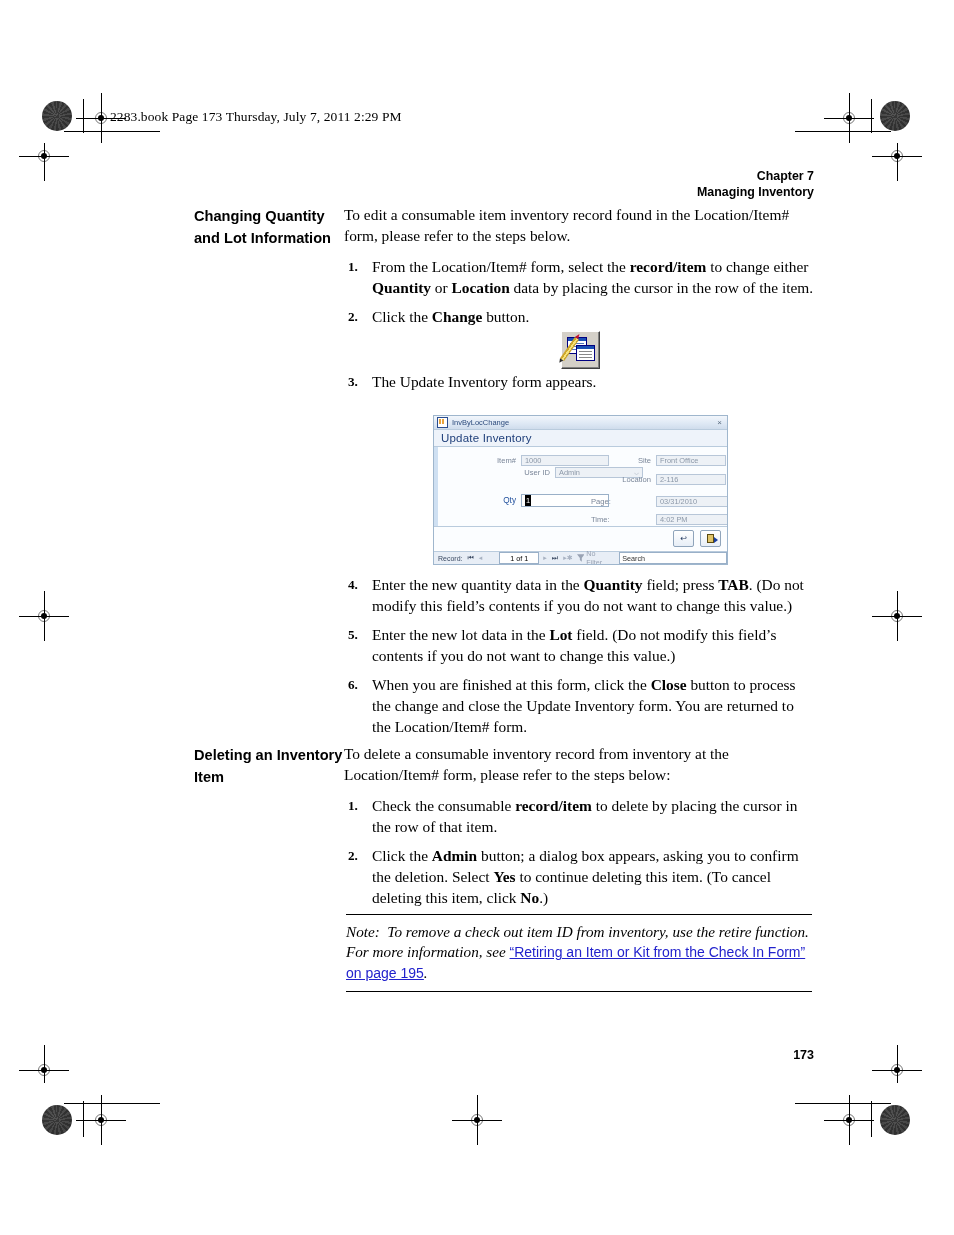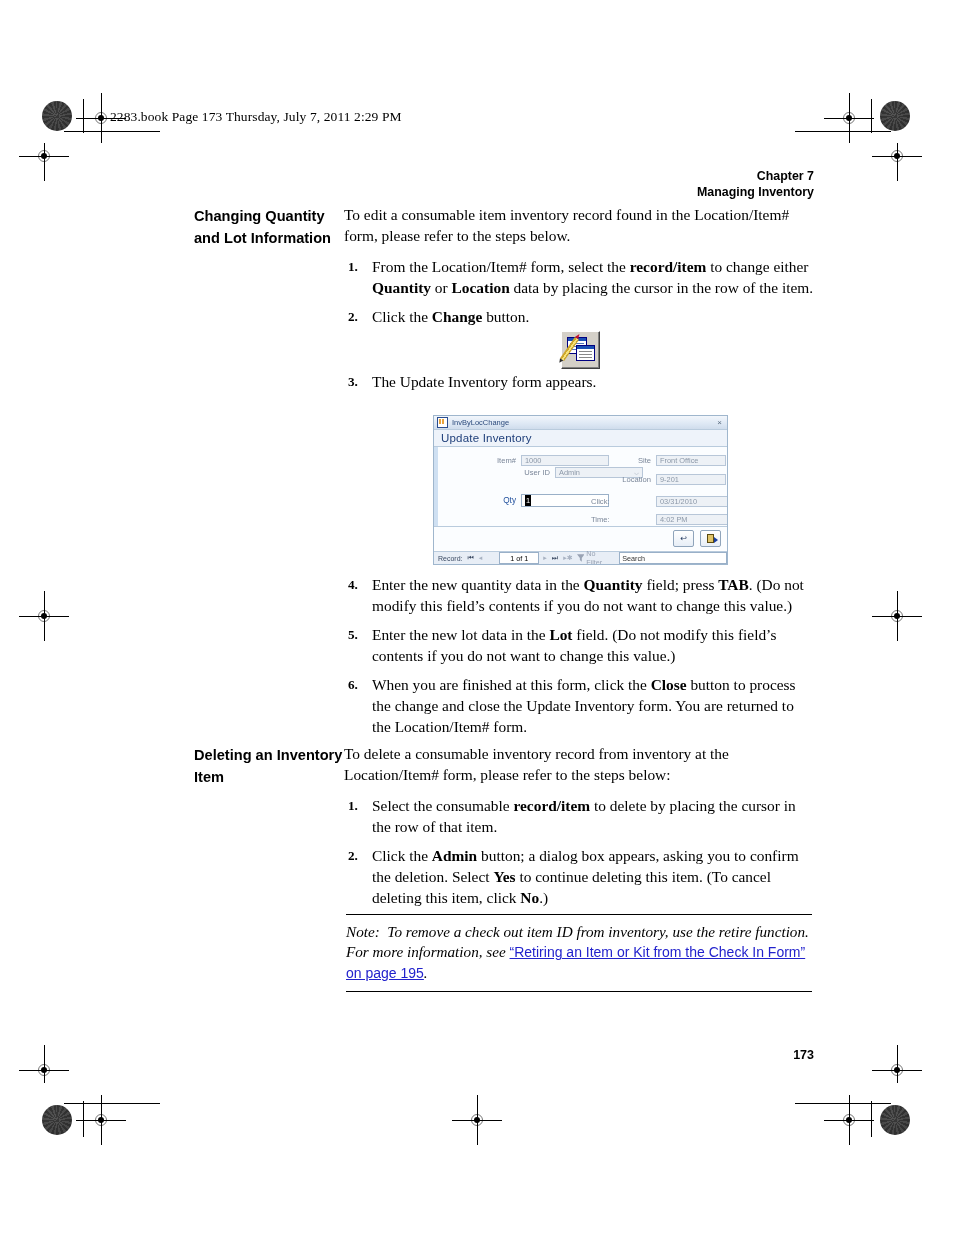--- a/index.html
+++ b/index.html
@@ -545,32 +545,32 @@
     <div class="fld" style="left:0px; top:20px;padding-left:34px;">
       <div class="lbl" style="width:78px;">User ID</div>
       <div class="val combo" style="width:88px;">
         <span>Admin</span>
         <span class="arrow">⌵</span>
       </div>
     </div>
 
     <div class="fld" style="left:153px; top:27px;">
       <div class="lbl" style="width:60px;">Location</div>
-      <div class="val" style="width:70px;">9-201</div>
+      <div class="val" style="width:70px;">2-116</div>
     </div>
 
     <div class="fld" style="left:0px; top:47px;">
       <div class="lbl active" style="width:78px;">Qty</div>
       <div class="val editable" style="width:88px;">
         <span class="sel-caret">1</span>
       </div>
     </div>
 
     <div class="fld" style="left:153px; top:49px;">
-      <div class="lbl" style="width:60px; text-align:left;">Click:</div>
+      <div class="lbl" style="width:60px; text-align:left;">Page:</div>
       <div class="val" style="width:74px;">03/31/2010</div>
     </div>
 
     <div class="fld" style="left:153px; top:67px;">
       <div class="lbl" style="width:60px; text-align:left;">Time:</div>
       <div class="val" style="width:74px;">4:02 PM</div>
     </div>
 
   </div>
 
@@ -608,21 +608,21 @@
         <li><span class="num">6.</span><span>When you are finished at this form, click the </span><span class="b">Close</span><span> button to process the change and close the Update Inventory form. You are returned to the Location/Item# form.</span></li>
       </ol>
   </div>
 </div>
 
 <div class="section" style="left:194px; top:744px; width:620px;">
   <div class="side-head">Deleting an Inventory Item</div>
   <div class="body-col">
     <p>To delete a consumable inventory record from inventory at the Location/Item# form, please refer to the steps below:</p>
     <ol class="steps" id="steps-2">
-        <li><span class="num">1.</span><span>Select the consumable </span><span class="b">record/item</span><span> to delete by placing the cursor in the row of that item.</span></li>
+        <li><span class="num">1.</span><span>Check the consumable </span><span class="b">record/item</span><span> to delete by placing the cursor in the row of that item.</span></li>
         <li><span class="num">2.</span><span>Click the </span><span class="b">Admin</span><span> button; a dialog box appears, asking you to confirm the deletion. Select </span><span class="b">Yes</span><span> to continue deleting this item. (To cancel deleting this item, click </span><span class="b">No</span><span>.)</span></li>
       </ol>
   </div>
 </div>
 
 <div class="note">
   <span>Note:</span>&nbsp;&nbsp;<span>To remove a check out item ID from inventory, use the retire function. For more information, see </span><a href="#">“Retiring an Item or Kit from the Check In Form” on page 195</a><span>.</span>
 </div>
 
 <div class="folio">173</div>

